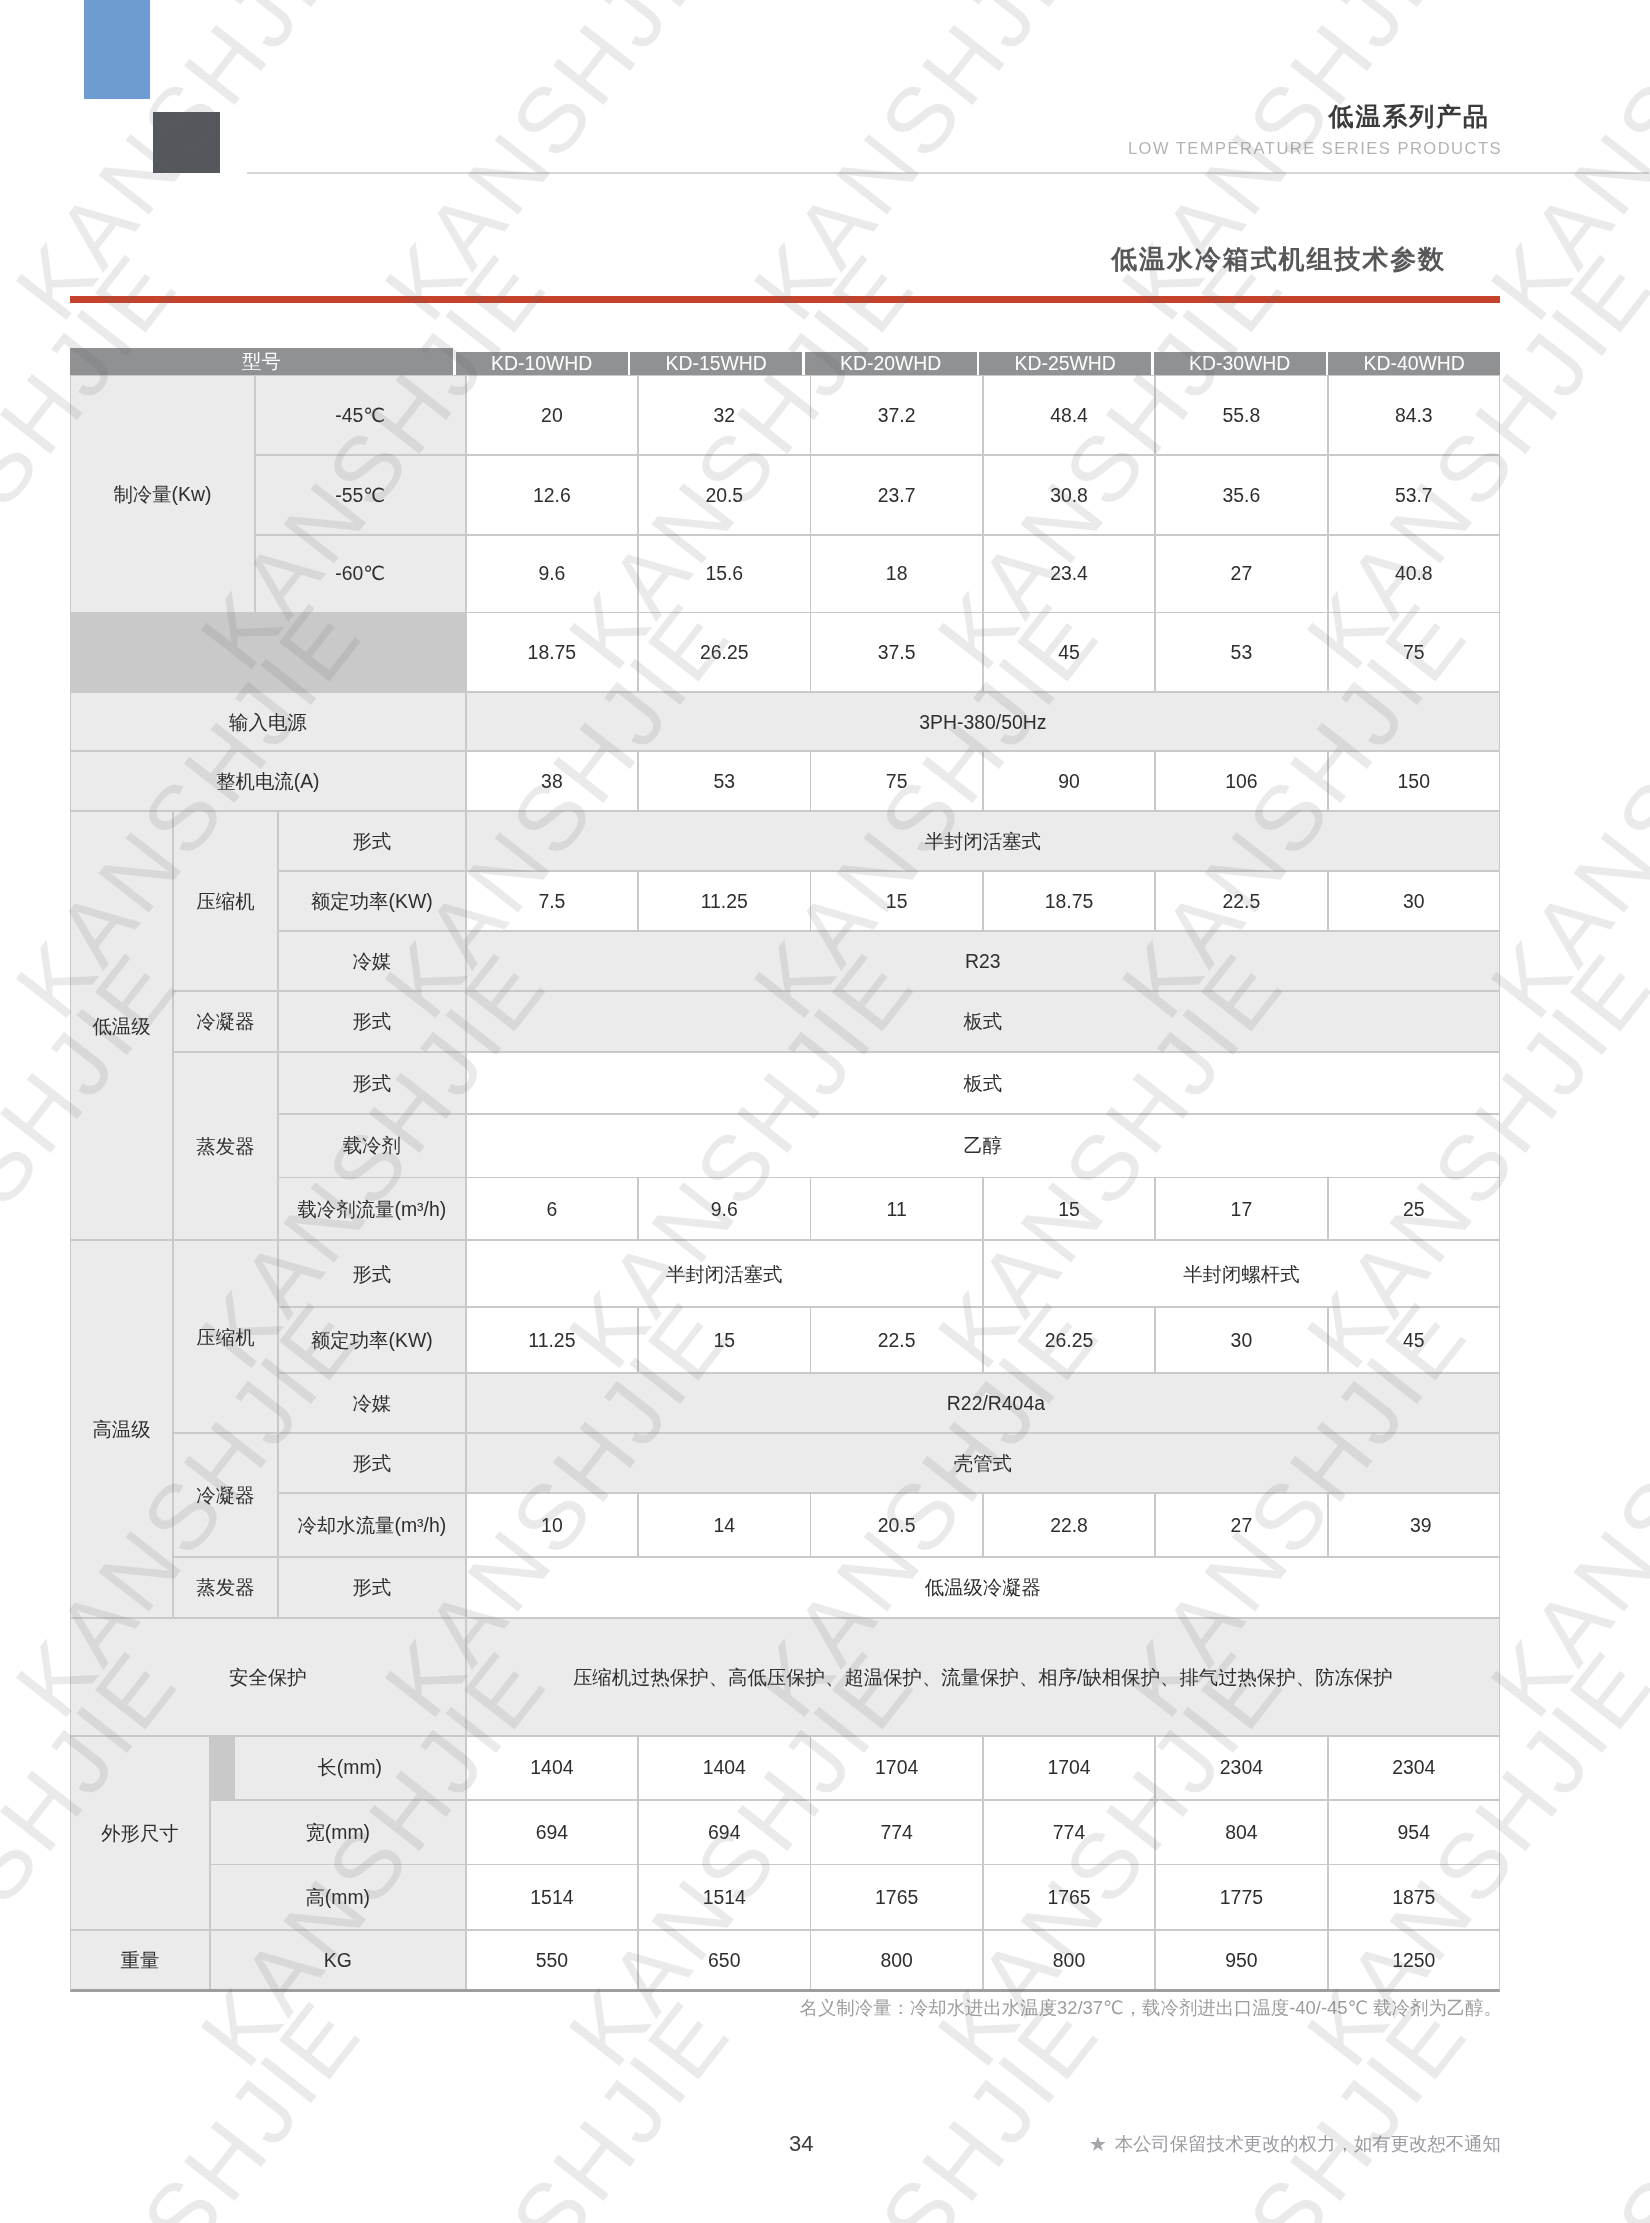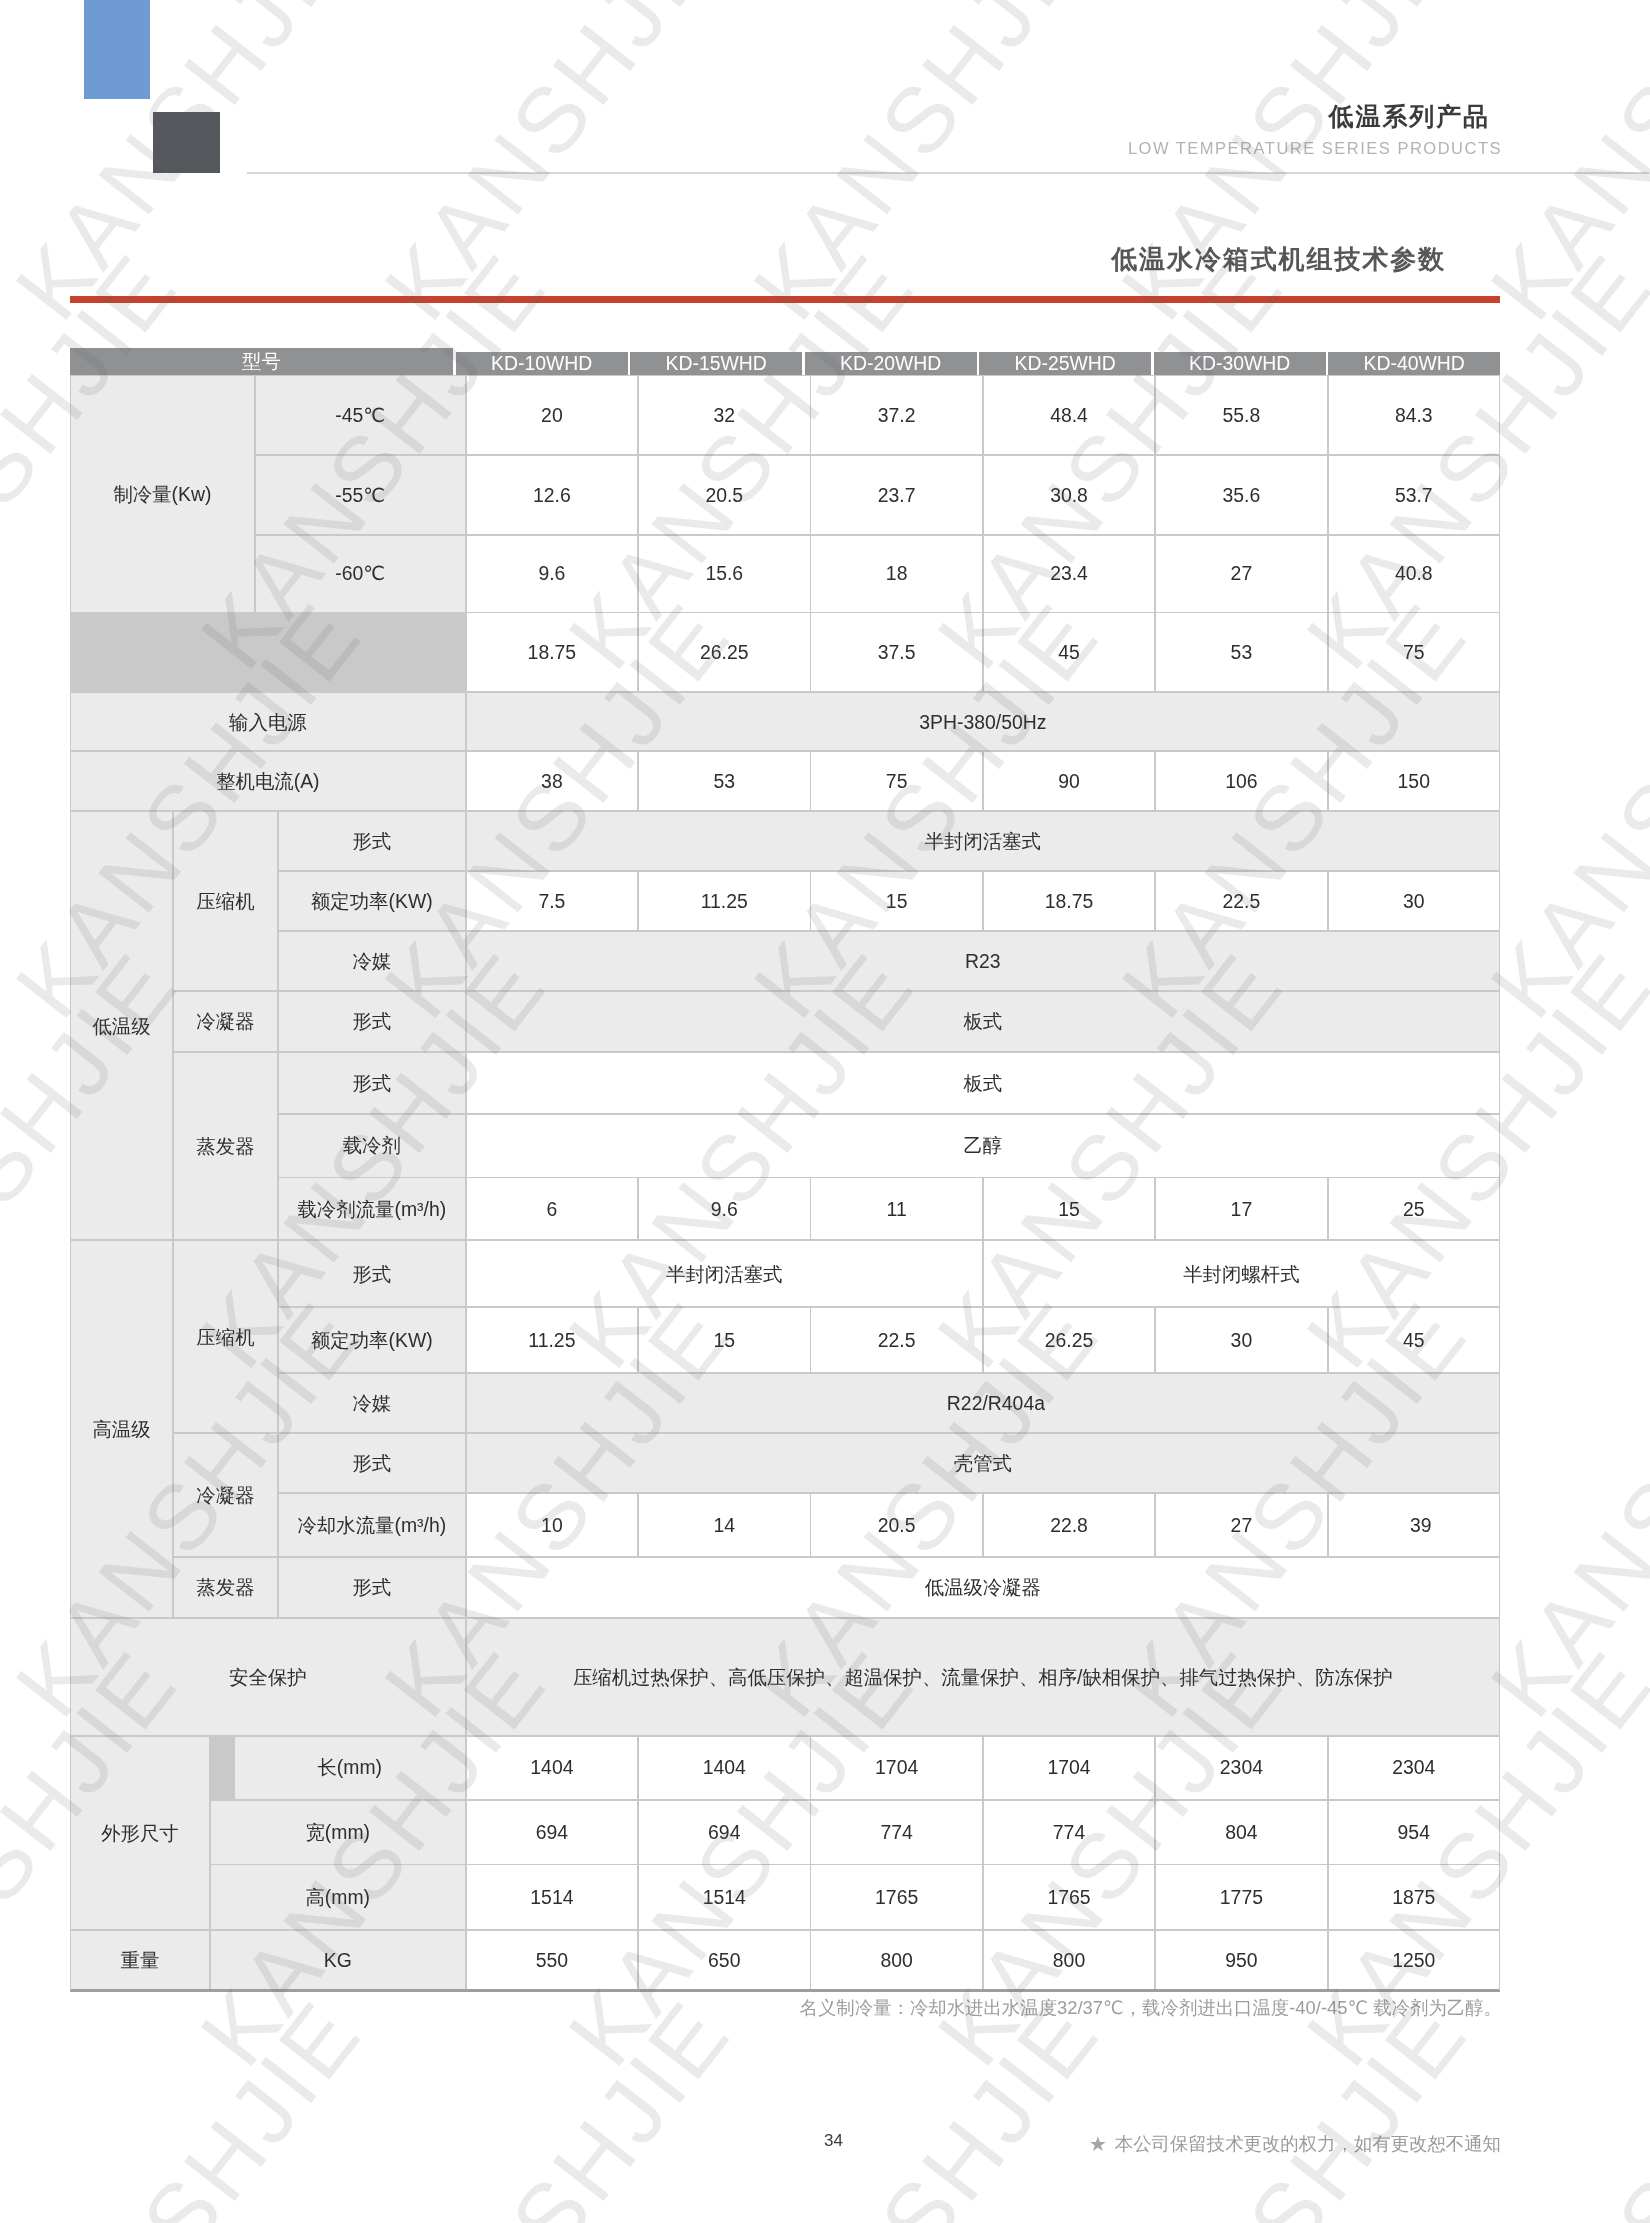--- a/index.html
+++ b/index.html
@@ -28,21 +28,21 @@
     gap:1.9px;background:#C9C9C9;
     border-left:1.9px solid #C9C9C9;border-right:1.9px solid #C9C9C9;border-top:1.9px solid #C9C9C9;
     border-bottom:3.9px solid #9E9E9E;
   }
   .cell{display:flex;align-items:center;justify-content:center;text-align:center;
     font-size:19.4px;color:#2e2e2e;line-height:1.25;padding:0 5.8px;box-sizing:border-box;}
   .bg-g{background:#EBEBEB;}
   .bg-w{background:#ffffff;}
   
   .table-note{position:absolute;right:149px;top:1995px;font-size:18.4px;color:#9c9c9c;}
-  .page-number{position:absolute;left:824px;top:2131px;font-size:17px;color:#3c3c3c;}
+  .page-number{position:absolute;left:789px;top:2131px;font-size:22px;color:#3c3c3c;}
   .footer-right{position:absolute;right:150px;top:2131px;font-size:18.4px;color:#9a9aa0;display:flex;align-items:center;gap:7.8px;}
   .footer-right .star{font-size:20.4px;color:#a4a4aa;}
   
   .wm-layer{position:absolute;left:0;top:0;width:1651px;height:2223px;overflow:hidden;pointer-events:none;z-index:5;}
   .wm{position:absolute;transform:translate(-50%,-50%) rotate(-52deg);
     font-size:93px;font-weight:400;letter-spacing:4.9px;color:rgba(95,95,100,0.13);white-space:nowrap;}
 </style>
 </head>
 <body>
 

